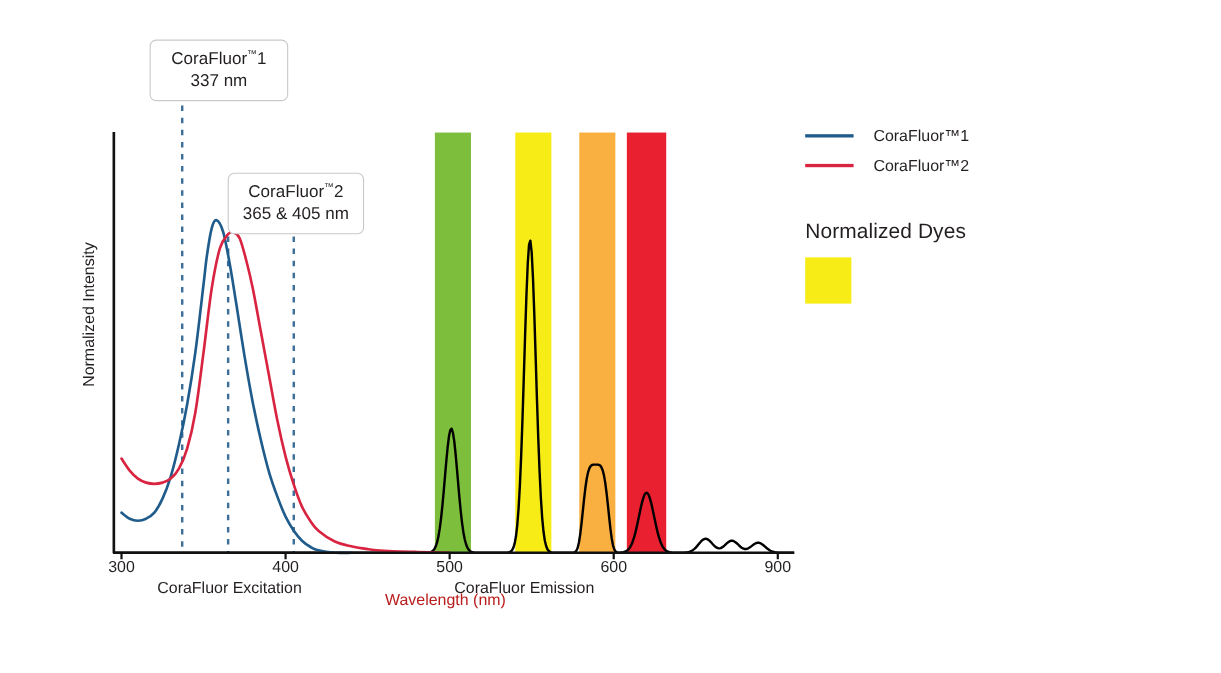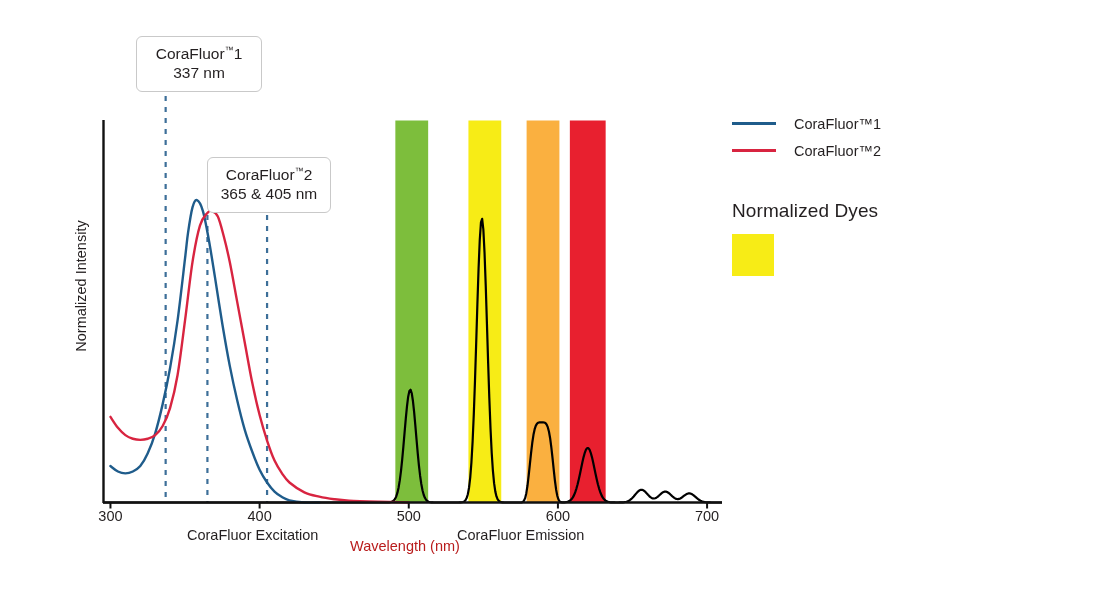--- a/index.html
+++ b/index.html
@@ -28,21 +28,21 @@
                 color:#231f20;letter-spacing:.1px;}
 
   #dye-list{position:absolute;left:732px;top:234px;width:370px;}
   .dye-row{display:flex;align-items:flex-start;margin-bottom:20px;}
   .dye-swatch{width:42px;height:42px;flex:0 0 42px;margin-right:20px;}
   .dye-label{font-size:14.5px;line-height:1.4;color:#231f20;padding-top:9px;}
   .dye-row.two-line .dye-label{padding-top:1px;}
   .reg{font-size:9px;vertical-align:super;}
 
   
-  .axis-sub{position:absolute;font-size:14.5px;color:#231f20;white-space:nowrap;margin-left:44px;}
+  .axis-sub{position:absolute;font-size:14.5px;color:#231f20;white-space:nowrap;}
   #sub-exc{left:143px;top:527px;}
   #sub-emi{left:413px;top:527px;text-align:center;}
   #x-title{position:absolute;left:350px;top:538px;font-size:14.5px;color:#b91c1c;}
   #y-title{position:absolute;left:-9px;top:278px;width:180px;text-align:center;
            font-size:14.5px;color:#231f20;transform:rotate(-90deg);}
   .tick-label{position:absolute;font-size:14.5px;color:#231f20;transform:translateX(-50%);}
 </style>
 </head>
 <body>
 
@@ -76,21 +76,21 @@
         <line x1="557.9277108433735" x2="557.9277108433735" y1="502.5" y2="508.5" stroke="#111" stroke-width="2"></line>
         <line x1="707.0843373493976" x2="707.0843373493976" y1="502.5" y2="508.5" stroke="#111" stroke-width="2"></line>
       </g>
   </svg>
 
   <div id="xtick-labels">
       <div class="tick-label" style="left: 110.458px; top: 508px; text-align: center;">300</div>
       <div class="tick-label" style="left: 259.614px; top: 508px;">400</div>
       <div class="tick-label" style="left: 408.771px; top: 508px;">500</div>
       <div class="tick-label" style="left: 557.928px; top: 508px;">600</div>
-      <div class="tick-label" style="left: 707.084px; top: 508px;">700</div>
+      <div class="tick-label" style="left: 707.084px; top: 508px;">900</div>
     </div>
 
   <div class="axis-sub" id="sub-exc">CoraFluor Excitation</div>
   <div class="axis-sub" id="sub-emi">CoraFluor Emission</div>
   <div id="x-title">Wavelength (nm)</div>
   <div id="y-title">Normalized Intensity</div>
 
   <div class="callout" id="callout-cf1">
     <span class="ln">CoraFluor<span class="tm">™</span>1</span>
     <span class="ln">337 nm</span>

